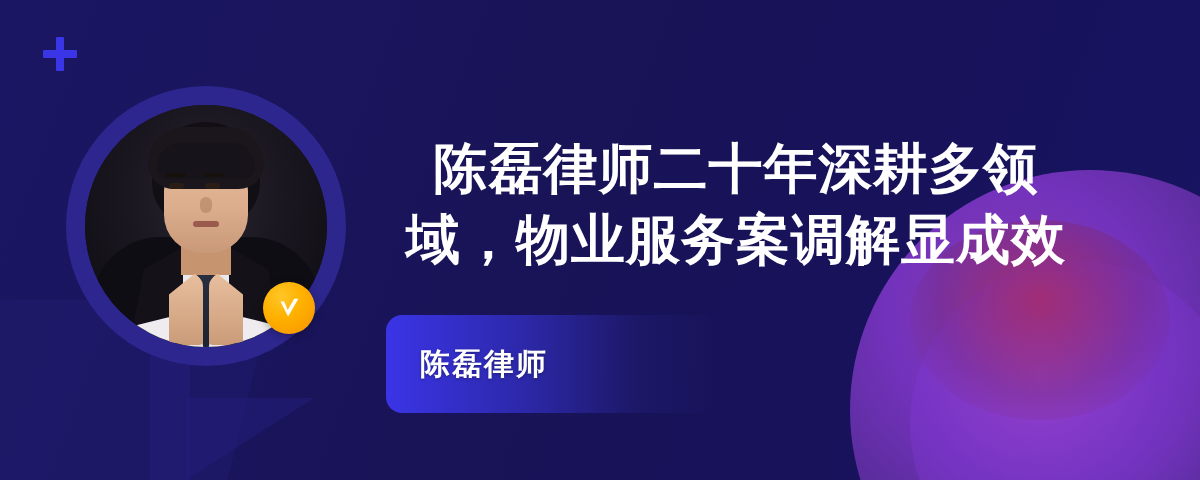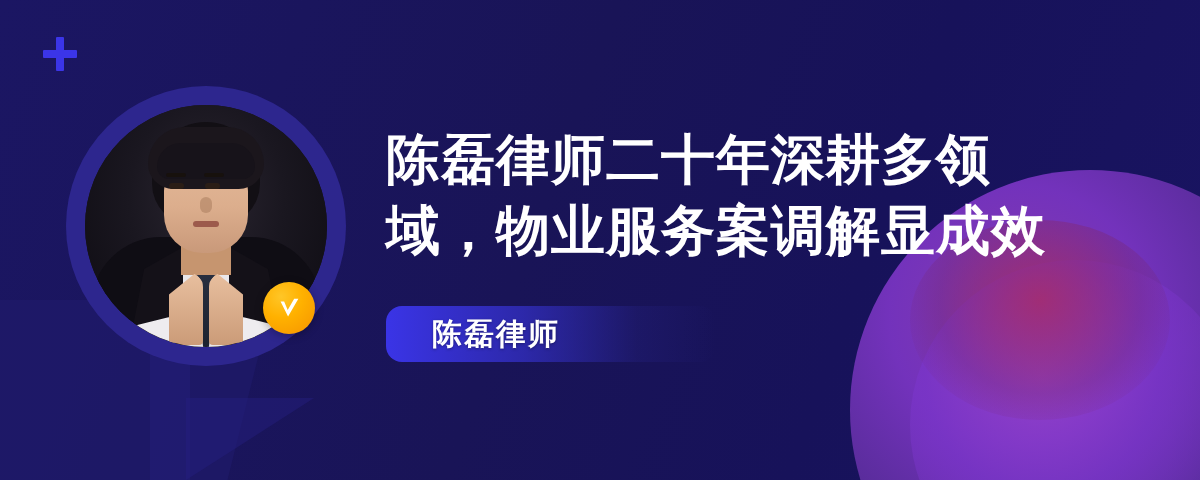--- a/index.html
+++ b/index.html
@@ -194,40 +194,41 @@
     border-radius:50%;
     background:radial-gradient(circle at 35% 28%, #ffc627 0%, #ffb100 42%, #f59300 100%);
     display:flex; align-items:center; justify-content:center;
     box-shadow:0 2px 8px rgba(0,0,0,.28);
   }
   .verified-badge svg{ width:30px; height:30px; display:block; }
 
   
   .content{
     position:absolute;
-    left:386px; top:124px;
+    left:386px; top:133px;
     width:790px;
+    text-align:center;
   }
   .headline{
     font-size:54px;
     line-height:1.32;
     font-weight:700;
     color:#ffffff;
     letter-spacing:1px;
     width:700px;
     word-break:break-all;
   }
   .name-chip{
     position:absolute;
     left:0; top:182px;
-    width:330px; height:56px;
+    width:330px; height:98px;
     border-radius:16px;
     background:linear-gradient(90deg, rgba(60,54,238,.95) 0%, rgba(52,48,200,.72) 42%, rgba(40,36,140,.28) 76%, rgba(26,21,96,0) 100%);
     display:flex; align-items:center;
-    padding-left:46px;
+    padding-left:34px;
   }
   .name-chip-text{
     font-size:30px;
     font-weight:700;
     color:#ffffff;
     letter-spacing:2px;
     position:relative; z-index:3;
     text-shadow:0 1px 3px rgba(0,0,0,.35);
   }
 </style>

